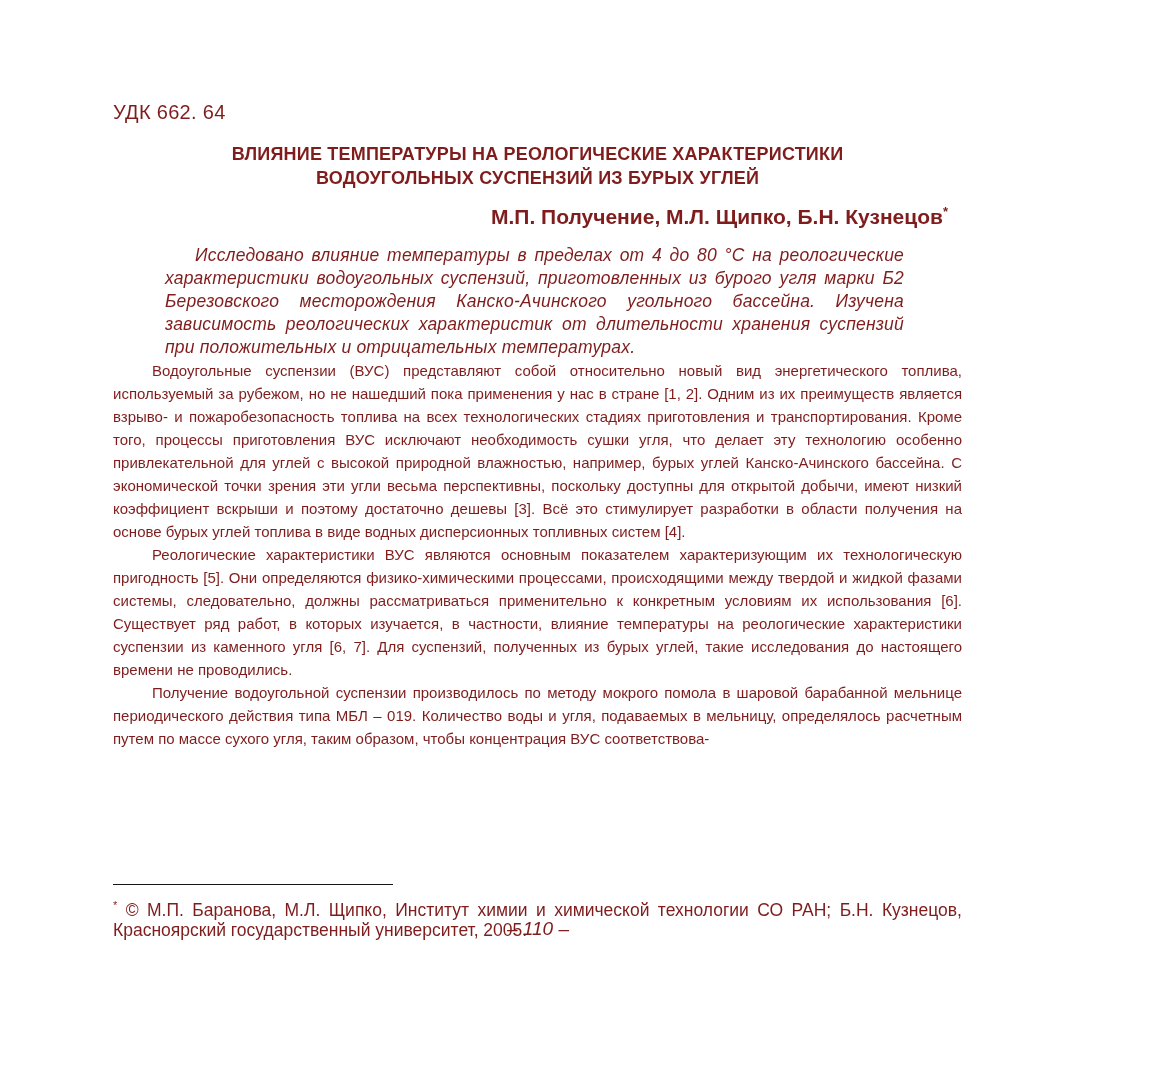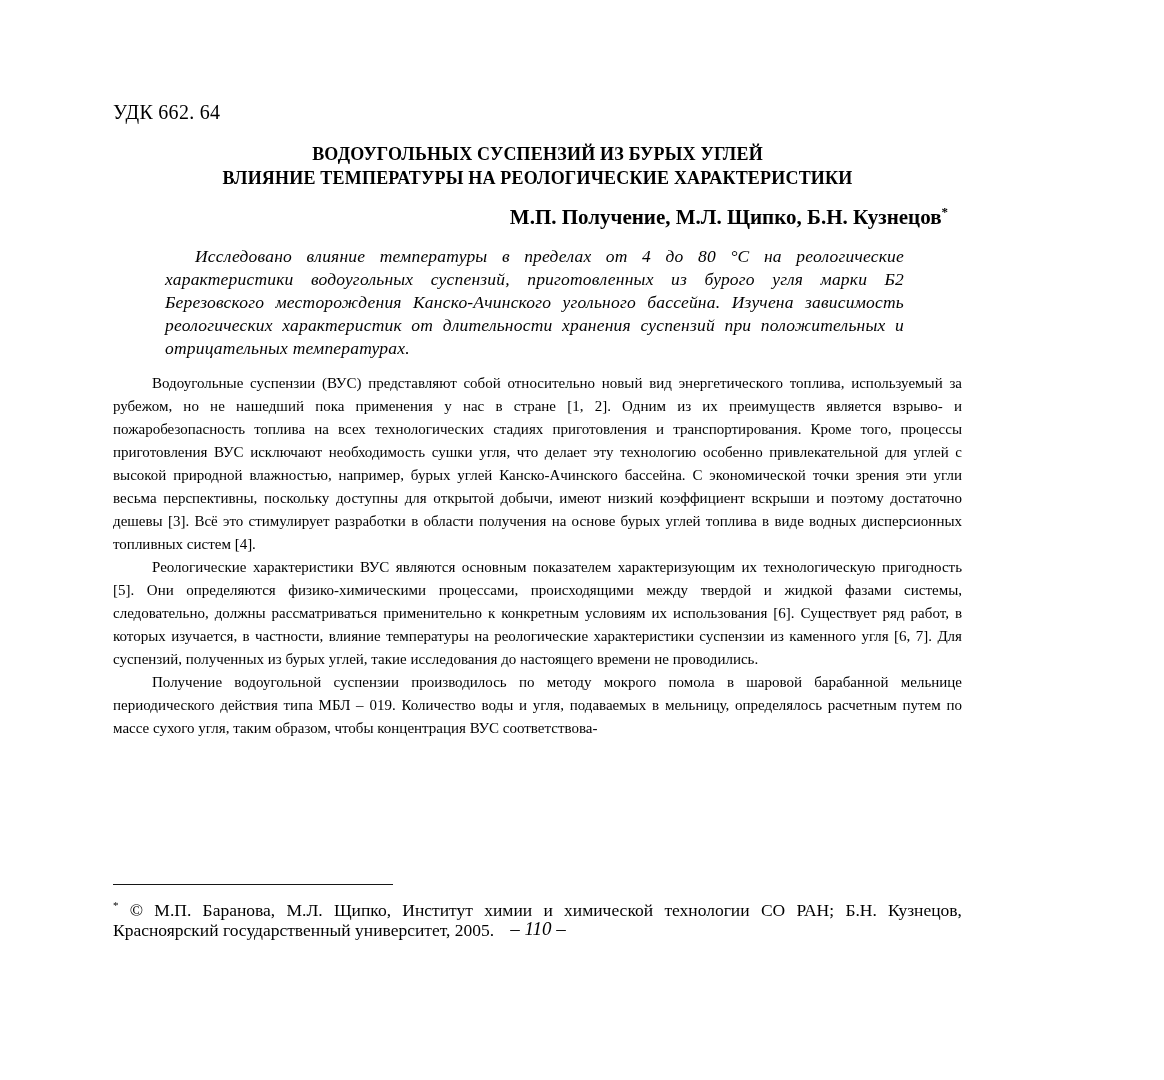--- a/index.html
+++ b/index.html
@@ -5,22 +5,22 @@
   html, body {
     margin: 0;
     padding: 0;
     background: #ffffff;
   }
   .page {
     position: relative;
     width: 1076px;
     height: 1080px;
     background: #ffffff;
-    color: #000000;
-    font-family: Liberation Serif, serif;
+    color: #7f1d1d;
+    font-family: Liberation Sans, sans-serif;
     overflow: hidden;
   }
   .content {
     position: absolute;
     left: 113px;
     right: 114px;
     top: 0;
     padding-top: 100px;
   }
   .udk {
@@ -49,21 +49,20 @@
     font-size: 13px;
   }
   .abstract {
     font-style: italic;
     font-size: 17.5px;
     line-height: 23px;
     text-align: justify;
     margin-left: 52px;
     margin-right: 58px;
     text-indent: 30px;
-    margin-bottom: 12px;
     letter-spacing: 0.2px;
   }
   .body-par {
     font-size: 15px;
     line-height: 23px;
     text-align: justify;
     text-indent: 39px;
     margin: 0;
   }
   .footnote-block {
@@ -97,22 +96,22 @@
 </style>
 </head>
 <body>
 
 <div class="page">
   <div class="content">
 
     <div class="udk">УДК 662. 64</div>
 
     <div class="title">
+      <div>ВЛИЯНИЕ ТЕМПЕРАТУРЫ НА РЕОЛОГИЧЕСКИЕ ХАРАКТЕРИСТИКИ</div>
       <div>ВОДОУГОЛЬНЫХ СУСПЕНЗИЙ ИЗ БУРЫХ УГЛЕЙ</div>
-      <div>ВЛИЯНИЕ ТЕМПЕРАТУРЫ НА РЕОЛОГИЧЕСКИЕ ХАРАКТЕРИСТИКИ</div>
     </div>
 
     <div class="authors"><span>М.П. Получение, М.Л. Щипко, Б.Н. Кузнецов</span><sup>*</sup></div>
 
     <div class="abstract">Исследовано влияние температуры в пределах от 4 до 80 °С на реологические характеристики водоугольных суспензий, приготовленных из бурого угля марки Б2 Березовского месторождения Канско-Ачинского угольного бассейна. Изучена зависимость реологических характеристик от длительности хранения суспензий при положительных и отрицательных температурах.</div>
 
     <p class="body-par">Водоугольные суспензии (ВУС) представляют собой относительно новый вид энергетического топлива, используемый за рубежом, но не нашедший пока применения у нас в стране [1, 2]. Одним из их преимуществ является взрыво- и пожаробезопасность топлива на всех технологических стадиях приготовления и транспортирования. Кроме того, процессы приготовления ВУС исключают необходимость сушки угля, что делает эту технологию особенно привлекательной для углей с высокой природной влажностью, например, бурых углей Канско-Ачинского бассейна. С экономической точки зрения эти угли весьма перспективны, поскольку доступны для открытой добычи, имеют низкий коэффициент вскрыши и поэтому достаточно дешевы [3]. Всё это стимулирует разработки в области получения на основе бурых углей топлива в виде водных дисперсионных топливных систем [4].</p>
 
     <p class="body-par">Реологические характеристики ВУС являются основным показателем характеризующим их технологическую пригодность [5]. Они определяются физико-химическими процессами, происходящими между твердой и жидкой фазами системы, следовательно, должны рассматриваться применительно к конкретным условиям их использования [6]. Существует ряд работ, в которых изучается, в частности, влияние температуры на реологические характеристики суспензии из каменного угля [6, 7]. Для суспензий, полученных из бурых углей, такие исследования до настоящего времени не проводились.</p>
 

